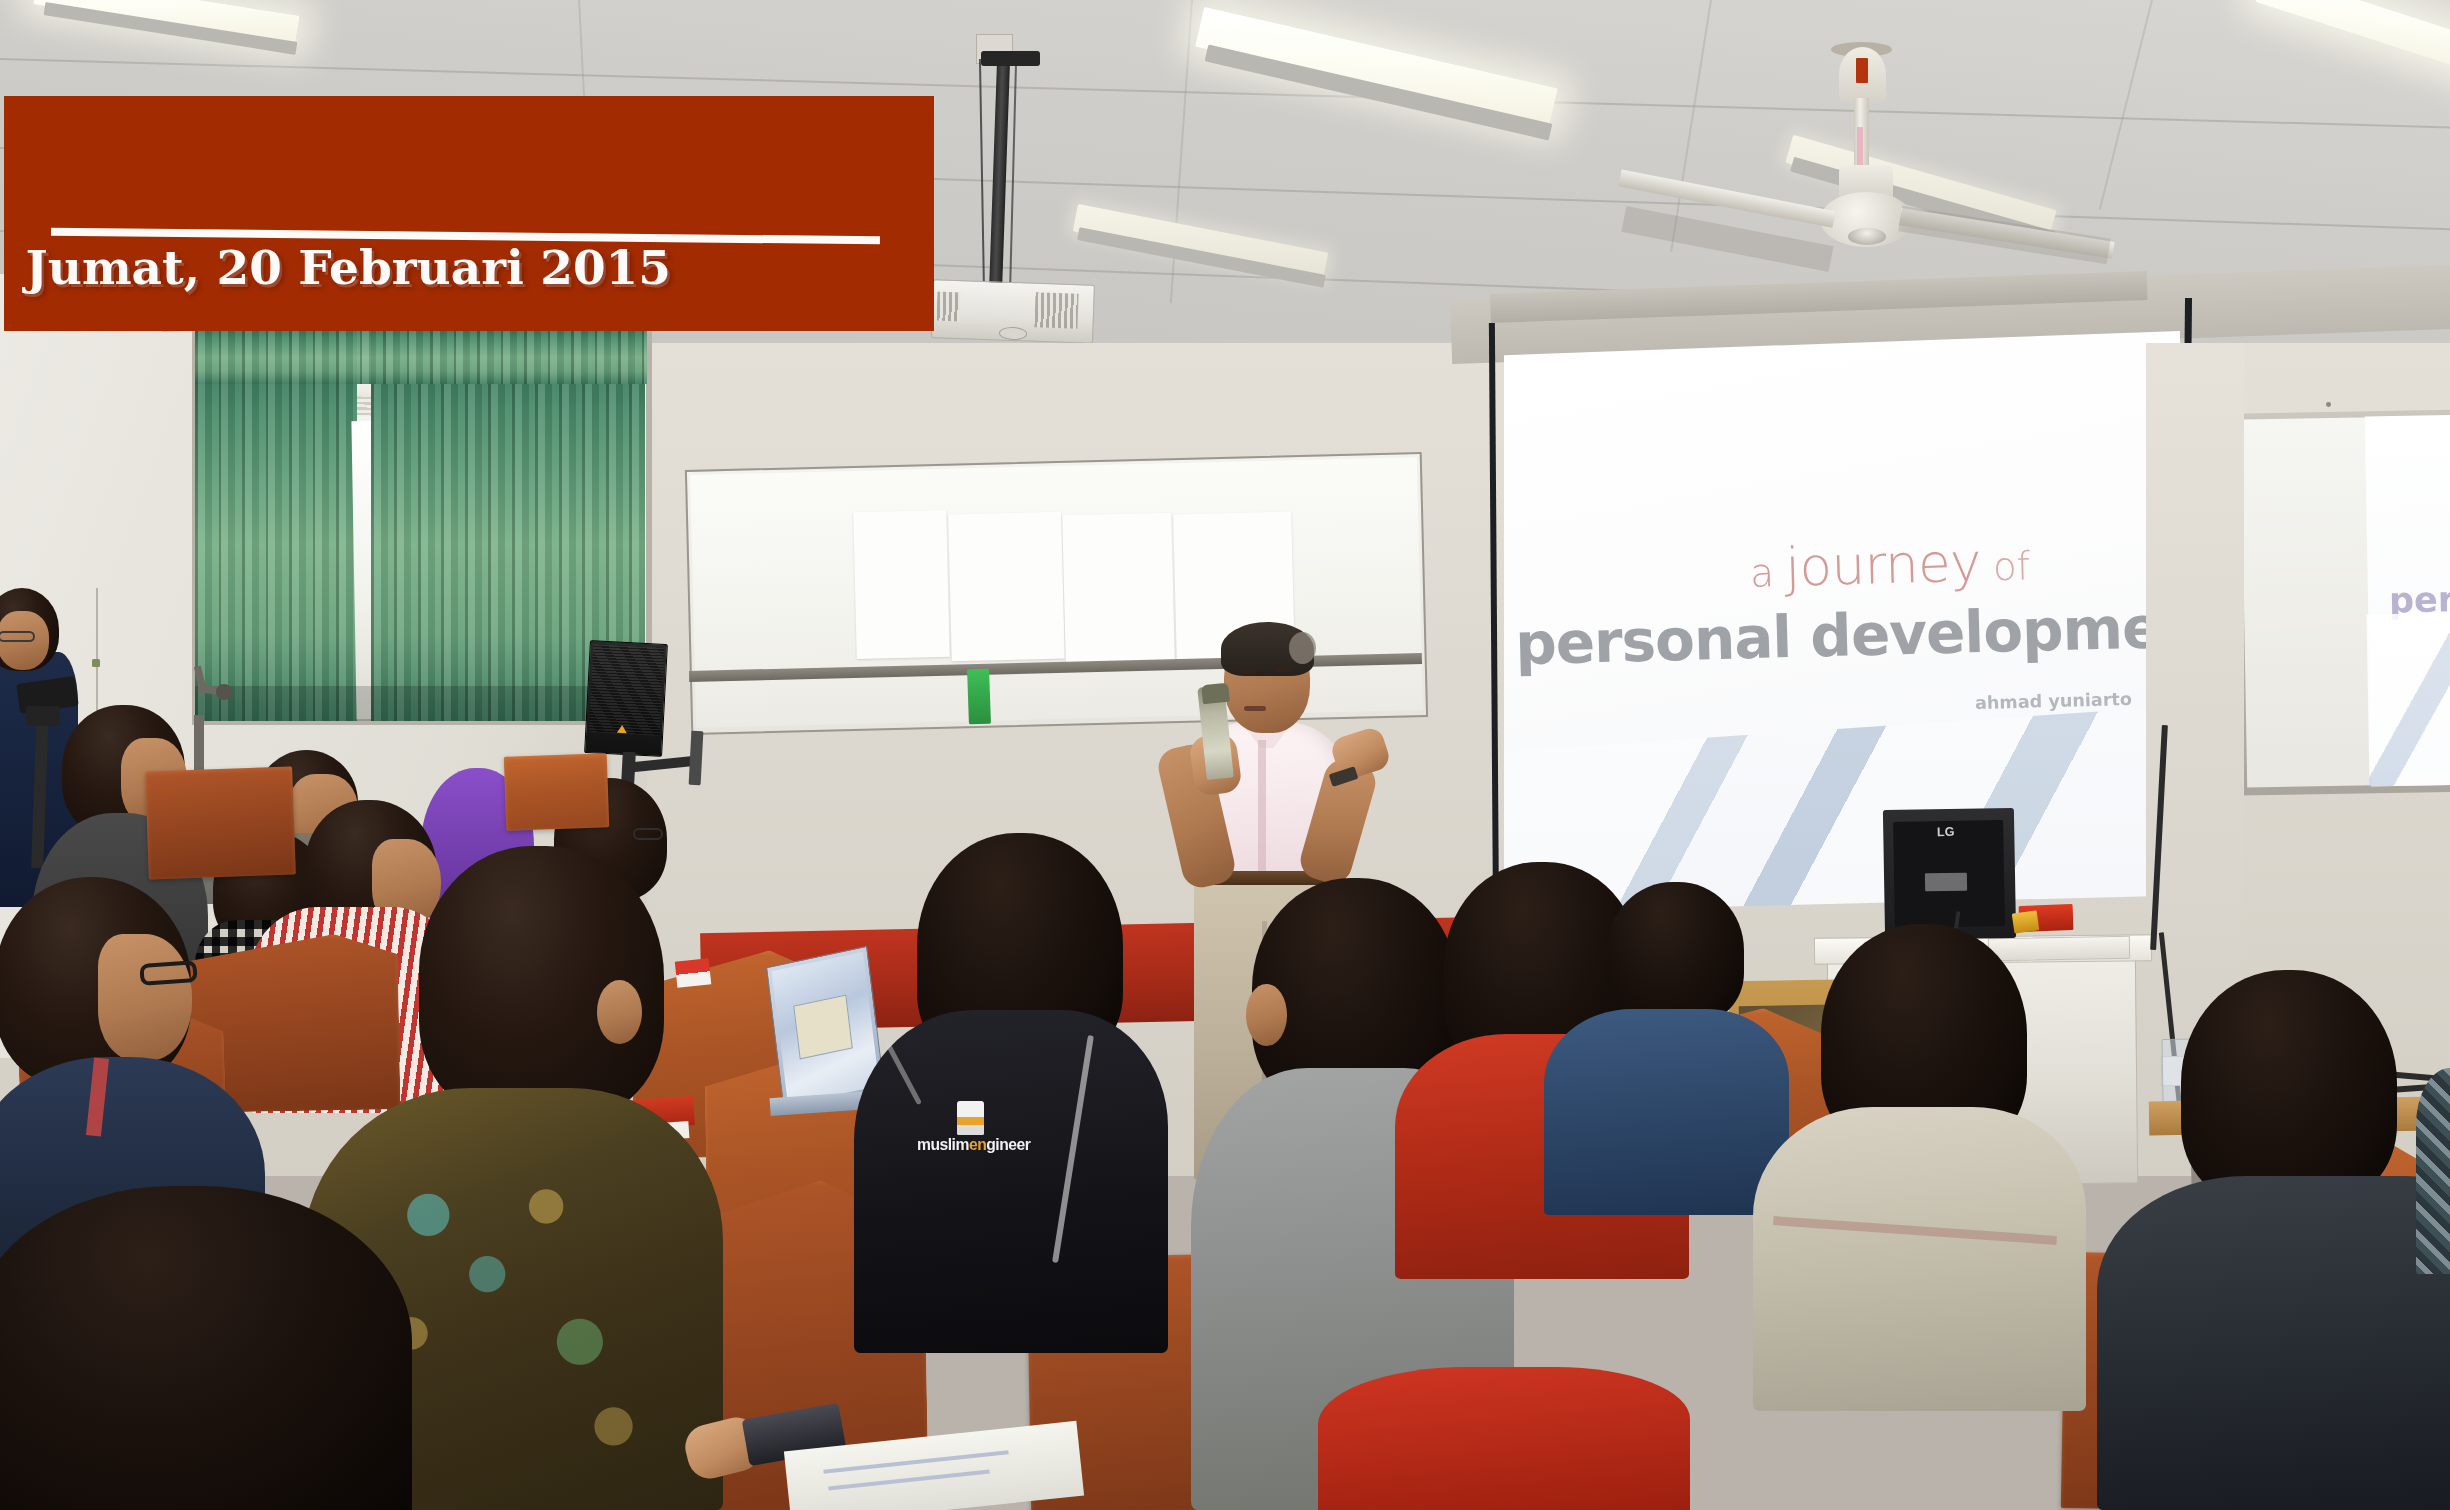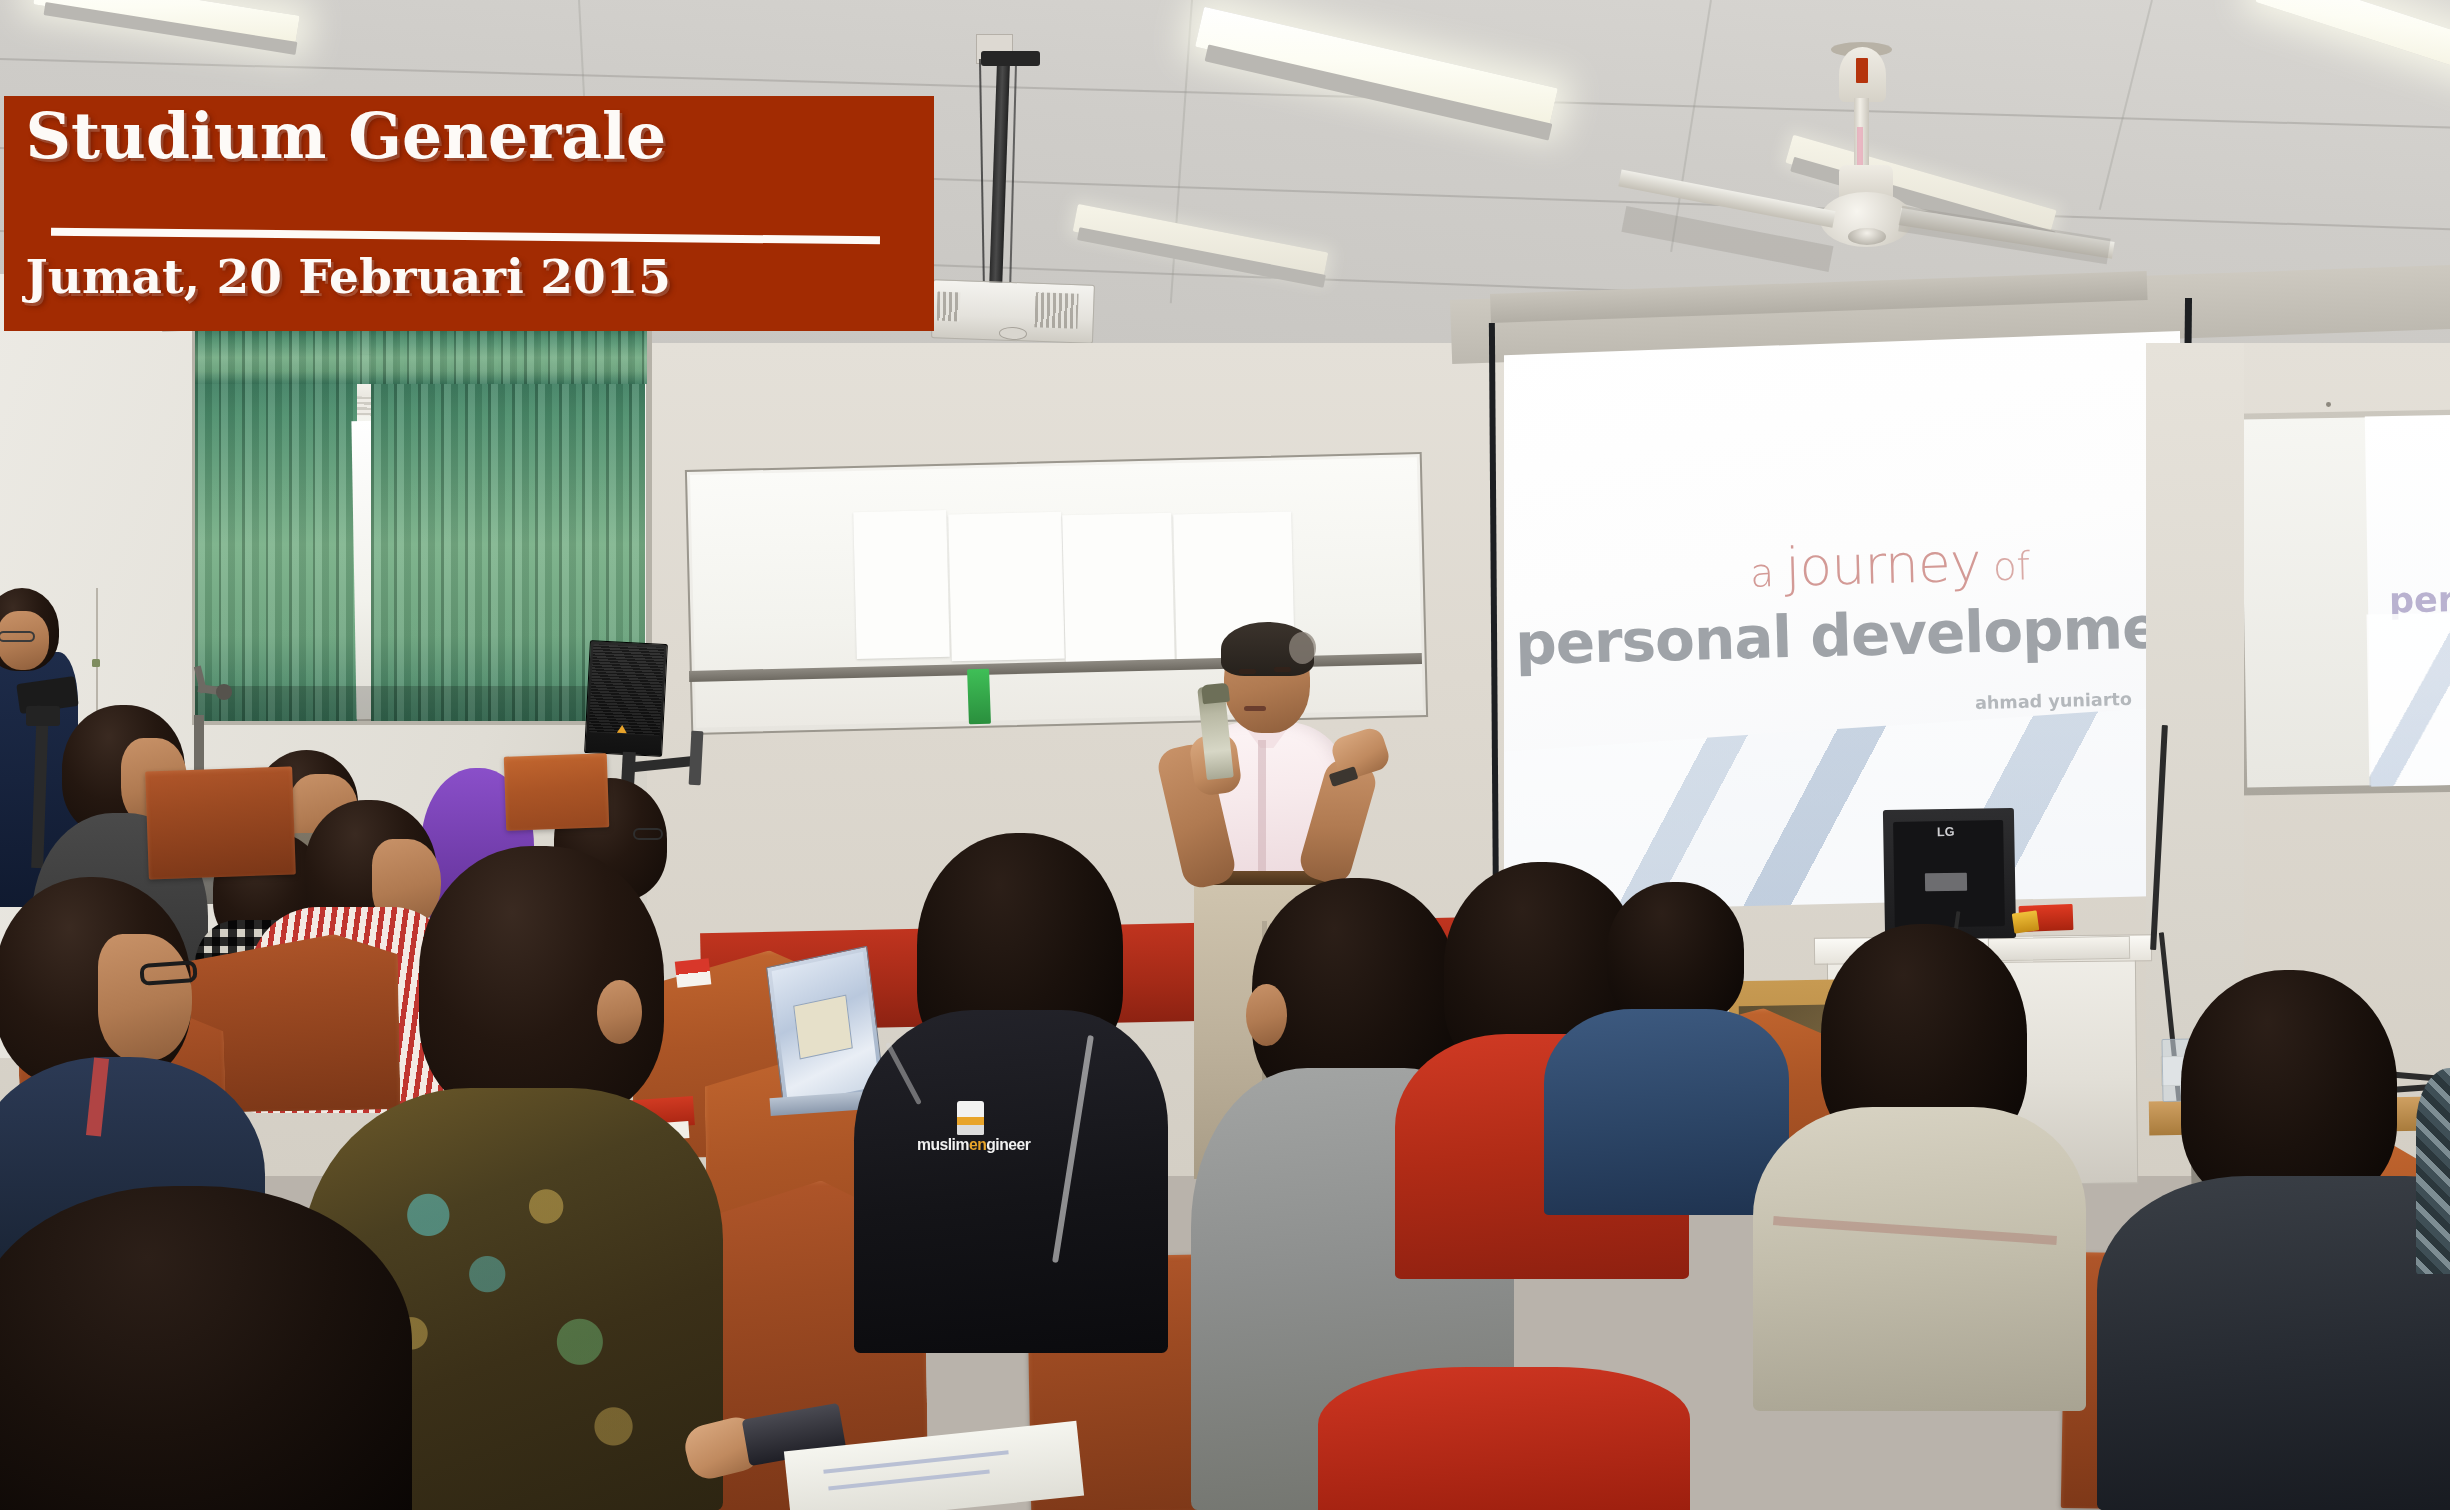--- a/index.html
+++ b/index.html
@@ -478,19 +478,18 @@
 
   <div class="abs" style="left:2416px;top:1068px;width:121px;height:206px;border-radius:28% 10% 2% 2%;background:repeating-linear-gradient(45deg,#3f4f56 0 6.9px,#7d8d93 6.9px 12.7px,#2b373c 12.7px 19.6px);"></div>
 
   <div class="abs skin-l" style="left:686px;top:1421px;width:74px;height:54px;border-radius:22.5px;transform:rotate(-14deg);"></div>
   <div class="abs" style="left:745px;top:1411px;width:98px;height:47px;background:linear-gradient(180deg,#4a4a52,#1f1f26);border-radius:4.9px;transform:rotate(-10deg);"></div>
   <div class="abs" style="left:787px;top:1436px;width:294px;height:75px;background:linear-gradient(180deg,#f5f5ef,#dfded6);transform:rotate(-6deg);"></div>
   <div class="abs" style="left:823px;top:1460px;width:186px;height:3.9px;background:#b9c0d4;transform:rotate(-6deg);"></div>
   <div class="abs" style="left:828px;top:1478px;width:162px;height:3.9px;background:#b9c0d4;transform:rotate(-6deg);"></div>
 
   <div class="abs banner" style="left:3.9px;top:96px;width:930px;height:235px;">
-    <div class="banner-t1" style="position:absolute;left:21.6px;top:8.8px;font-size:63px;">Studium Generale</div>
     <div class="banner-rule" style="position:absolute;left:47px;top:136px;width:829px;height:7.8px;transform:rotate(0.6deg);"></div>
-    <div class="banner-t3" style="position:absolute;left:21.6px;top:157px;font-size:47px;">Jumat, 20 Februari 2015</div>
+    <div class="banner-t3" style="position:absolute;left:21.6px;top:148px;font-size:47px;">Jumat, 20 Februari 2015</div>
   </div>
 
 </div>
 
 
 </body></html>

